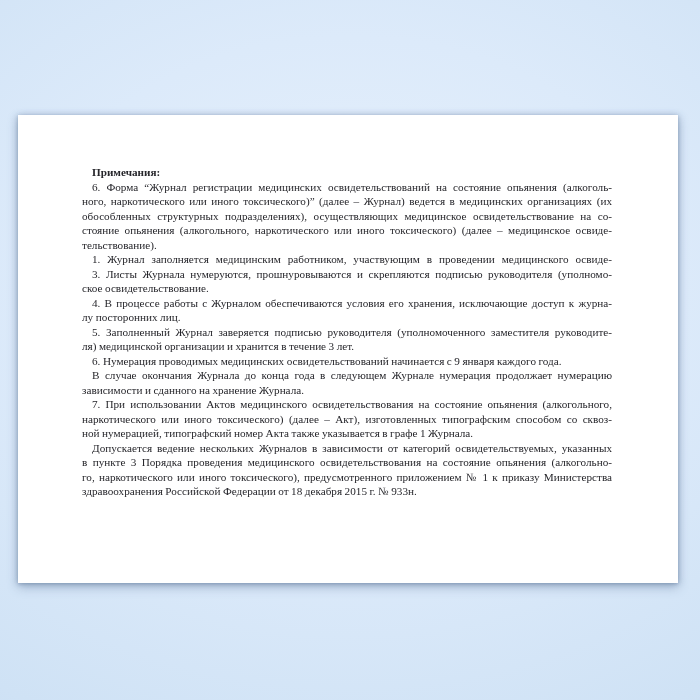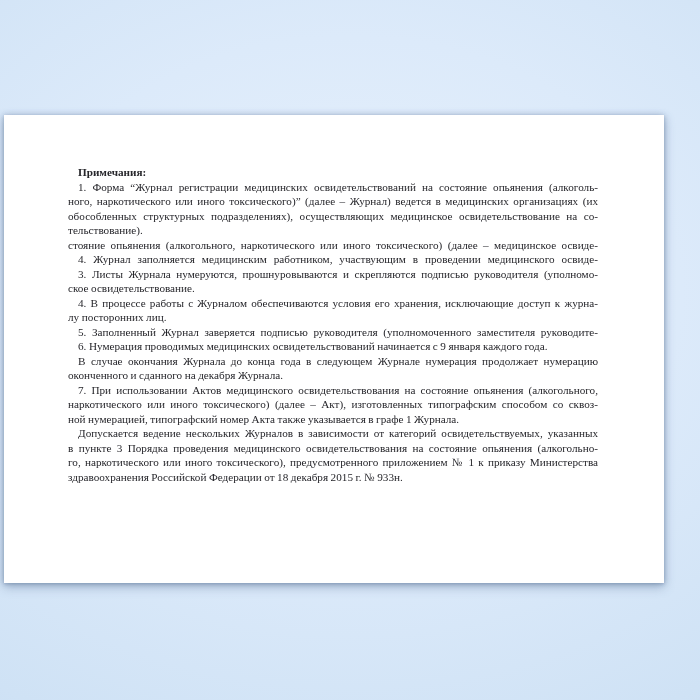--- a/index.html
+++ b/index.html
@@ -9,21 +9,21 @@
     height: 700px;
     overflow: hidden;
   }
   body {
     background: radial-gradient(ellipse 135% 105% at 50% 42%,
       #e7f1fc 0%, #dceafa 35%, #cfe2f5 65%, #c0d8f0 88%, #b4cfeb 100%);
     font-family: "Liberation Serif", "DejaVu Serif", serif;
   }
   .page {
     position: absolute;
-    left: 4px;
+    left: 18px;
     top: 115px;
     width: 660px;
     height: 468px;
     background: #ffffff;
     box-shadow: 0 4px 10px rgba(90, 115, 150, 0.45),
                 0 1px 3px rgba(90, 115, 150, 0.35),
                 2px 0 6px rgba(110, 135, 165, 0.18),
                 -2px 0 6px rgba(110, 135, 165, 0.18);
   }
   .content {
@@ -52,46 +52,47 @@
   }
 </style>
 </head>
 <body>
 
 <div class="page">
   <div class="content">
     <div class="line title-line">Примечания:</div>
     <div>
         <div>
-          <div class="line first">1. Форма “Журнал регистрации медицинских освидетельствований на состояние опьянения (алкоголь-</div>
+          <div class="line first">6. Форма “Журнал регистрации медицинских освидетельствований на состояние опьянения (алкоголь-</div>
           <div class="line">ного, наркотического или иного токсического)” (далее – Журнал) ведется в медицинских организациях (их</div>
           <div class="line">обособленных структурных подразделениях), осуществляющих медицинское освидетельствование на со-</div>
+          <div class="line">стояние опьянения (алкогольного, наркотического или иного токсического) (далее – медицинское освиде-</div>
           <div class="line last">тельствование).</div>
-          <div class="line">стояние опьянения (алкогольного, наркотического или иного токсического) (далее – медицинское освиде-</div>
         </div>
         <div>
-          <div class="line first">4. Журнал заполняется медицинским работником, участвующим в проведении медицинского освиде-</div>
+          <div class="line first">1. Журнал заполняется медицинским работником, участвующим в проведении медицинского освиде-</div>
         </div>
         <div>
           <div class="line first">3. Листы Журнала нумеруются, прошнуровываются и скрепляются подписью руководителя (уполномо-</div>
           <div class="line last">ское освидетельствование.</div>
         </div>
         <div>
           <div class="line first">4. В процессе работы с Журналом обеспечиваются условия его хранения, исключающие доступ к журна-</div>
           <div class="line last">лу посторонних лиц.</div>
         </div>
         <div>
           <div class="line first">5. Заполненный Журнал заверяется подписью руководителя (уполномоченного заместителя руководите-</div>
+          <div class="line last">ля) медицинской организации и хранится в течение 3 лет.</div>
         </div>
         <div>
           <div class="line first last">6. Нумерация проводимых медицинских освидетельствований начинается с 9 января каждого года.</div>
         </div>
         <div>
           <div class="line first">В случае окончания Журнала до конца года в следующем Журнале нумерация продолжает нумерацию</div>
-          <div class="line last">оконченного и сданного на декабря Журнала.</div>
+          <div class="line last">зависимости и сданного на хранение Журнала.</div>
         </div>
         <div>
           <div class="line first">7. При использовании Актов медицинского освидетельствования на состояние опьянения (алкогольного,</div>
           <div class="line">наркотического или иного токсического) (далее – Акт), изготовленных типографским способом со сквоз-</div>
           <div class="line last">ной нумерацией, типографский номер Акта также указывается в графе 1 Журнала.</div>
         </div>
         <div>
           <div class="line first">Допускается ведение нескольких Журналов в зависимости от категорий освидетельствуемых, указанных</div>
           <div class="line">в пункте 3 Порядка проведения медицинского освидетельствования на состояние опьянения (алкогольно-</div>
           <div class="line">го, наркотического или иного токсического), предусмотренного приложением № 1 к приказу Министерства</div>

